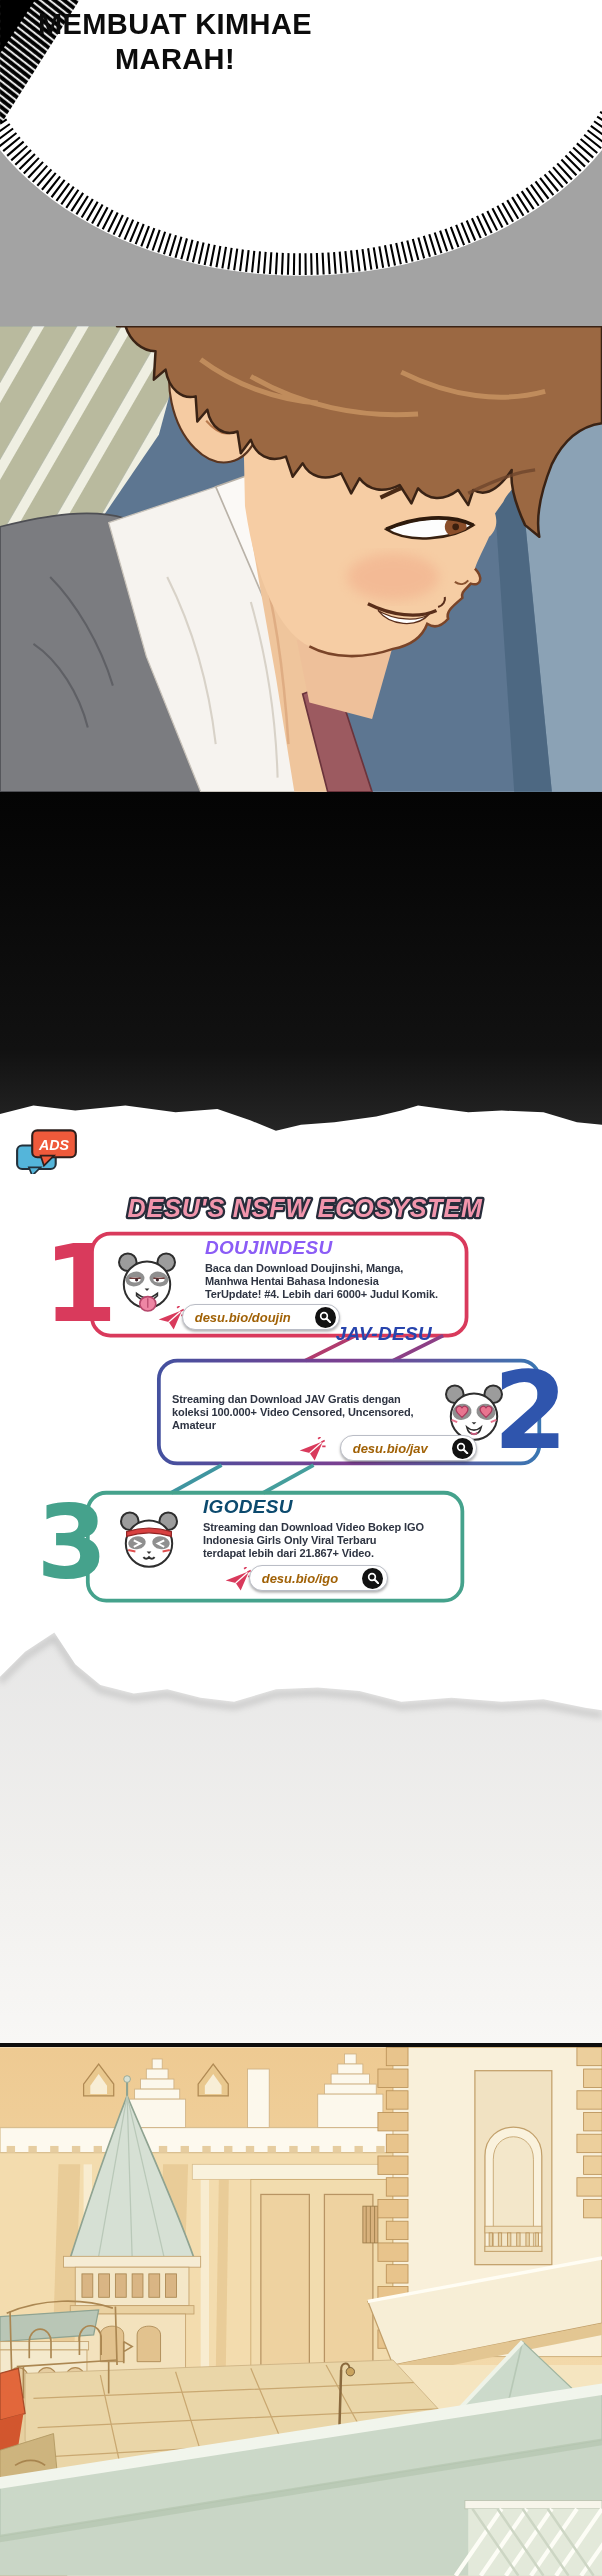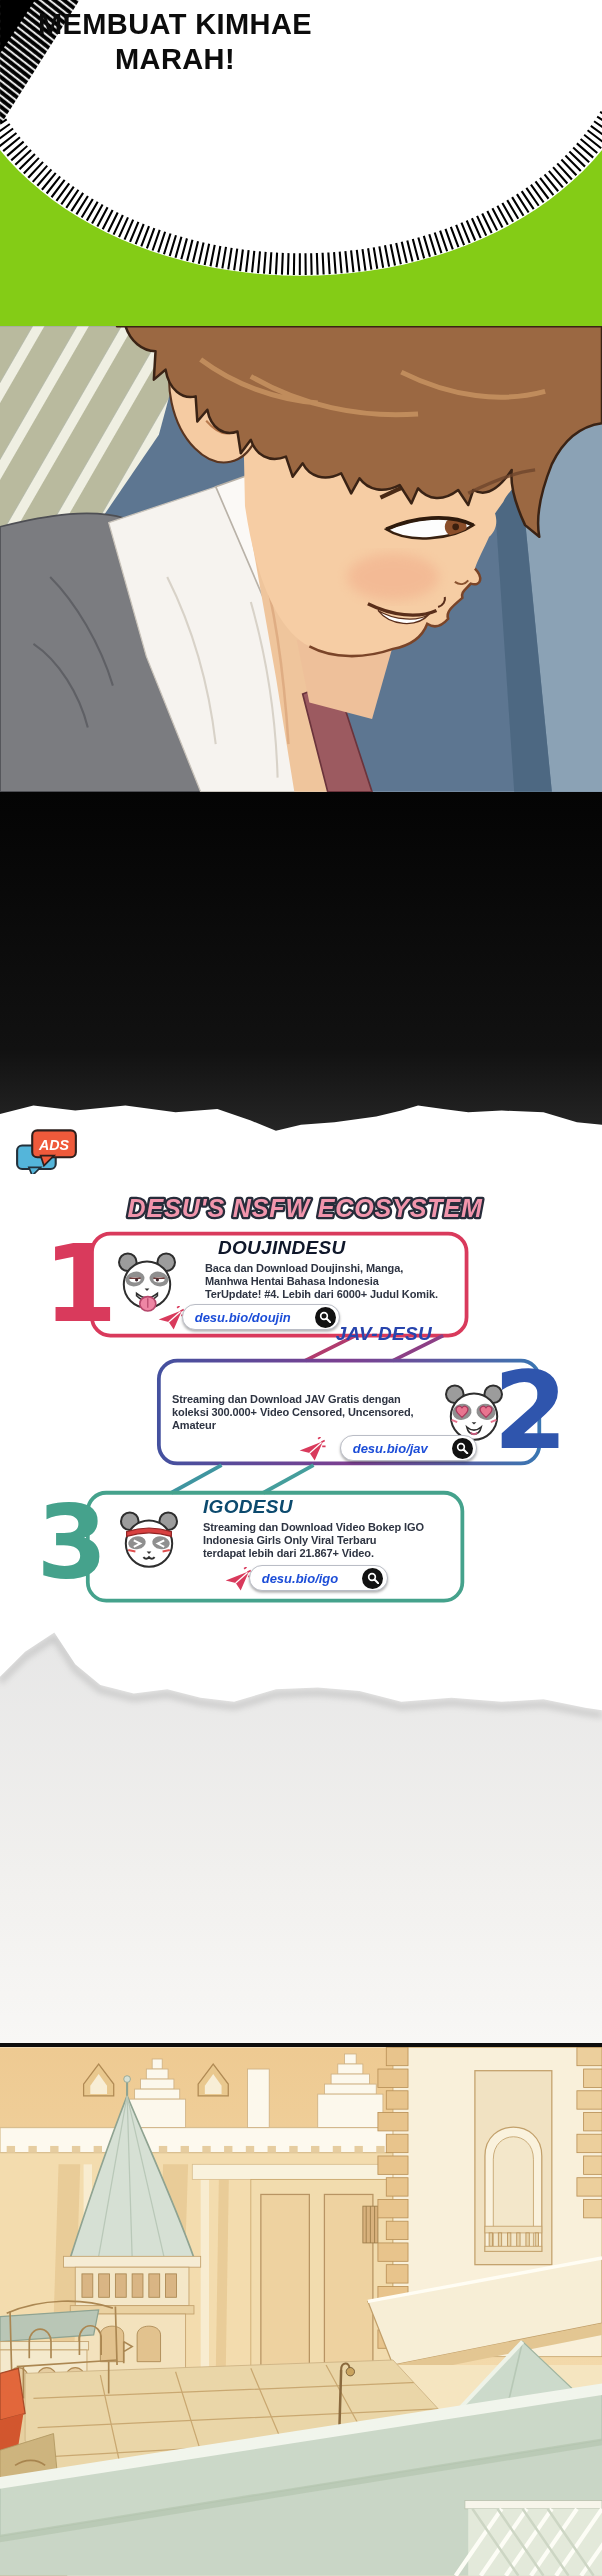--- a/index.html
+++ b/index.html
@@ -1,46 +1,46 @@
 <!DOCTYPE html>
 <html style="font-size:13.4px"><head>
 <meta charset="utf-8">
 <style>
   html,body{margin:0;padding:0}
   body{width:602px;height:2576px;position:relative;background:#fff;
        font-family:"Liberation Sans",sans-serif;overflow:hidden}
   .abs{position:absolute}
   
-  #sec-top{left:0;top:0;width:602px;height:326px;background:#84cc16}
+  #sec-top{left:0;top:0;width:602px;height:326px;background:#a3a3a3}
   #bubble-text{left:33px;top:6.7px;width:284px;text-align:center;color:#0c0c0c;
     font:800 29px/35px "Liberation Sans",sans-serif;letter-spacing:0.4px;white-space:pre-line}
   
   #sec-panel1{left:0;top:326px;width:602px;height:466px}
   #sec-black{left:0;top:792px;width:602px;height:342px;background:#000}
   #sec-ads{left:0;top:1133px;width:602px;height:481px;background:#fff}
   #sec-tear2{left:0;top:1614px;width:602px;height:429px}
   #sec-panel2{left:0;top:2043px;width:602px;height:533px;border-top:4.2px solid #0d0d0d;box-sizing:border-box}
   
   .bignum{position:absolute;font:700 107px/97px "DejaVu Sans",sans-serif;text-align:center}
   #num1{left:43px;top:1236px;width:70px;color:#d93a5c}
   #num2{left:492px;top:1363px;width:77px;color:#2f55ad}
   #num3{left:35px;top:1494px;width:74px;color:#45a28c;font-size:102px}
   .adtitle{position:absolute;font:italic 800 19px/20px "Liberation Sans",sans-serif;letter-spacing:0.3px}
-  #title1{left:218px;top:1238px;color:#0f172a}
+  #title1{left:205px;top:1238px;color:#8b5cf6}
   #title2{left:205px;top:1324px;width:227px;text-align:right;color:#2744ad}
   #title3{left:203px;top:1497px;color:#0c4a6e}
   .desc{position:absolute;font:700 11px/13px "Liberation Sans",sans-serif;color:#2e3442;
         white-space:pre-line;letter-spacing:-0.1px}
   #desc1{left:205px;top:1262px}
   #desc2{left:172px;top:1393px}
   #desc3{left:203px;top:1521px}
   .pill{position:absolute;display:inline-flex;align-items:center;gap:24px;height:26px;
         padding:0 3.3px 0 11.7px;background:#fff;border:1.3px solid #babdc6;border-radius:14.2px;
         box-shadow:0 1.7px 2.5px rgba(0,0,0,.3);font:italic 700 13px "Liberation Sans",sans-serif;
-        color:#1d4ed8;box-sizing:border-box}
+        color:#a16207;box-sizing:border-box}
   #pill1{left:182px;top:1304px}
   #pill2{left:340px;top:1435px}
   #pill3{left:249px;top:1565px}
   .mag{width:21px;height:21px;border-radius:50%;background:#121212;display:flex;
        align-items:center;justify-content:center;flex:0 0 auto}
   .plane{position:absolute;width:28.4px;height:27px}
   #plane1{left:157px;top:1306px}
   #plane2{left:298px;top:1437px}
   #plane3{left:224px;top:1567px}
   .panda{position:absolute;width:64px;height:64px}
@@ -239,21 +239,21 @@
   <polygon points="37,52 43,52 40,55" fill="#333"></polygon>
   <path d="M33,59 q3.5,4 7,0 q3.5,4 7,0" stroke="#2e2e2e" stroke-width="2.5" fill="none"></path>
 </svg>
 
 <div id="title1" class="adtitle">DOUJINDESU</div>
 <div id="desc1" class="desc">Baca dan Download Doujinshi, Manga,
 Manhwa Hentai Bahasa Indonesia
 TerUpdate! #4. Lebih dari 6000+ Judul Komik.</div>
 <div id="title2" class="adtitle">JAV-DESU</div>
 <div id="desc2" class="desc">Streaming dan Download JAV Gratis dengan
-koleksi 300.000+ Video Censored, Uncensored,
+koleksi 100.000+ Video Censored, Uncensored,
 Amateur</div>
 <div id="title3" class="adtitle">IGODESU</div>
 <div id="desc3" class="desc">Streaming dan Download Video Bokep IGO
 Indonesia Girls Only Viral Terbaru
 terdapat lebih dari 21.867+ Video.</div>
 
 <svg id="plane1" class="plane" viewBox="0 0 34 32">
   <path d="M2,16 L30,5 L20,28 L14,19 Z" fill="#d93a5c"></path>
     <path d="M14,19 L30,5" stroke="#fff" stroke-width="1.5"></path>
   <path d="M24,2 l3,-2 M28,6 l4,-2 M29,11 l4,0" stroke="#d93a5c" stroke-width="2"></path>

